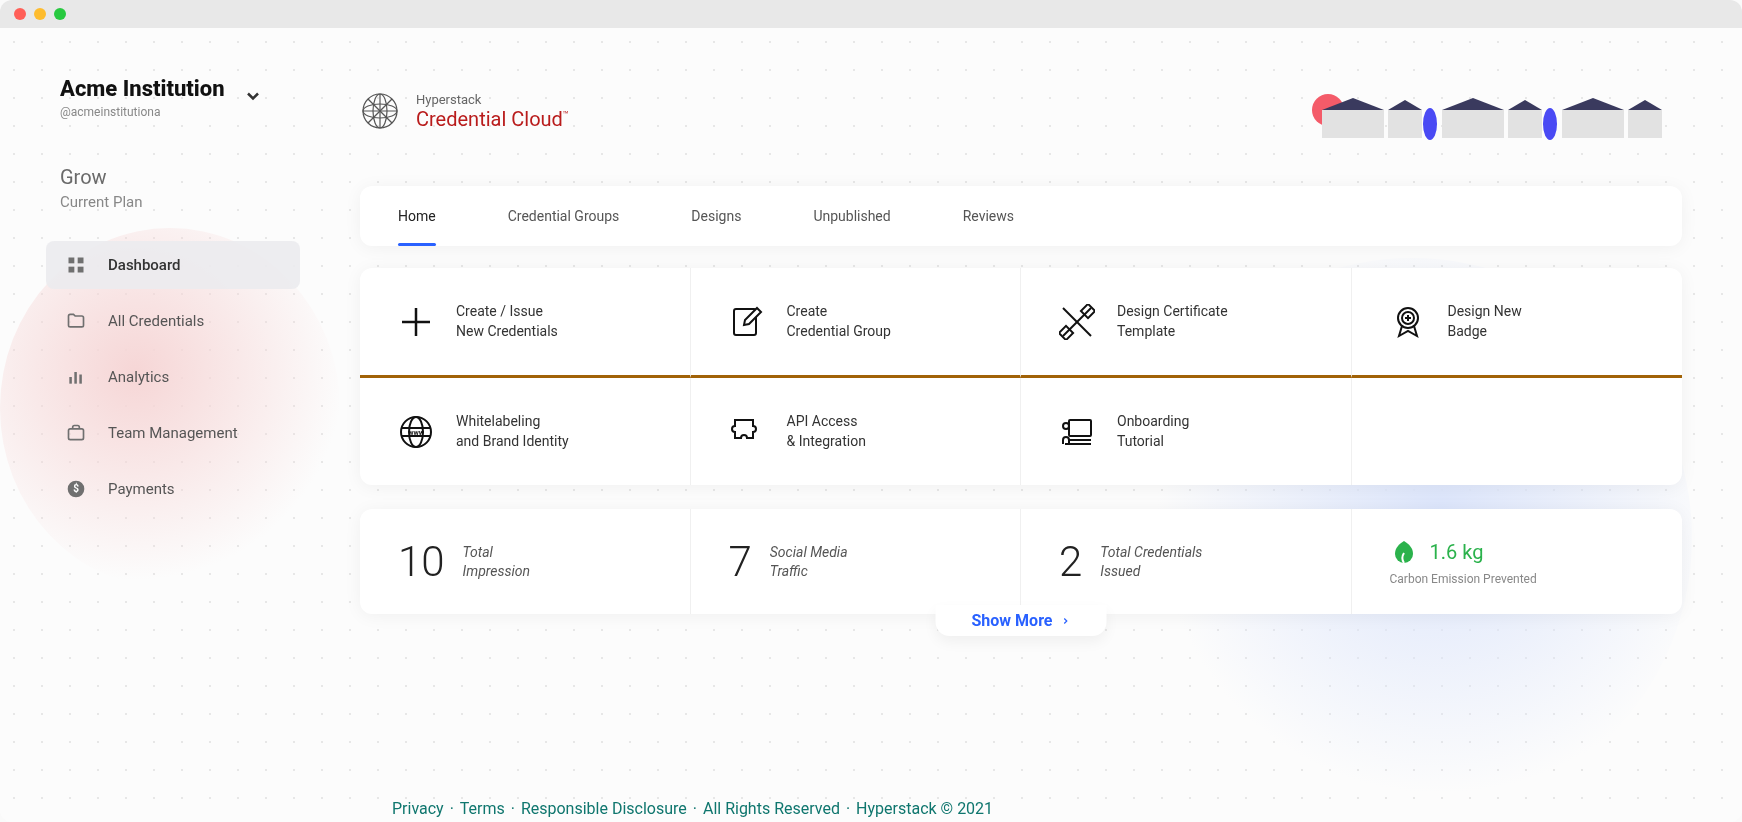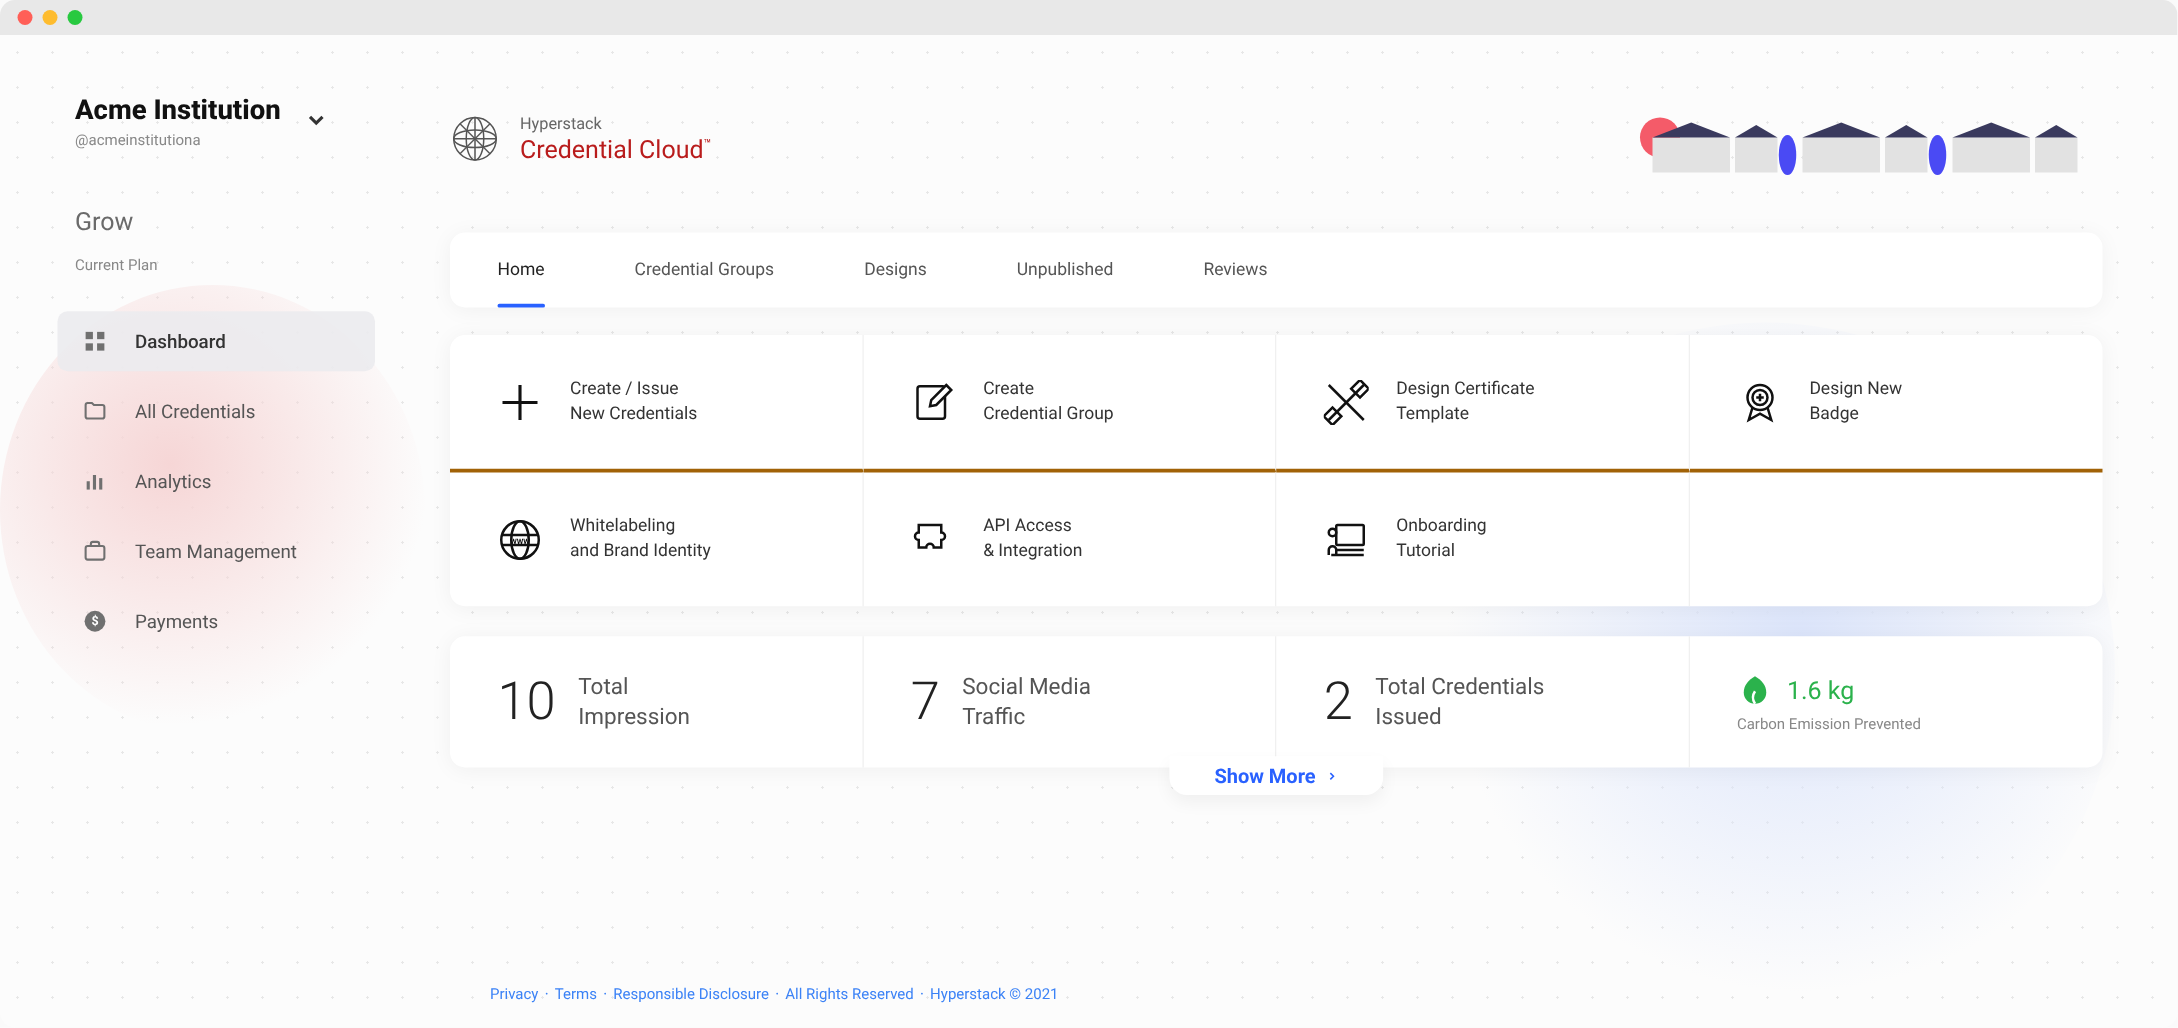--- a/index.html
+++ b/index.html
@@ -77,21 +77,21 @@
   position: relative;
   z-index: 2;
 }
 .org-row { display: flex; align-items: center; gap: 18px; }
 .org-name { font-size: 22px; font-weight: 800; color: #111; }
 .org-handle { font-size: 12px; color: #888; margin-top: 4px; }
 .chevron { color: #333; }
 
 .plan-block { margin-top: 46px; }
 .plan-name { font-size: 20px; color: #6a6a6a; font-weight: 400; }
-.plan-label { font-size: 12px; color: #888; margin-top: 16px; }
+.plan-label { font-size: 15px; color: #888; margin-top: 4px; }
 
 .nav { margin-top: 30px; display: flex; flex-direction: column; gap: 8px; margin-left: -14px; }
 .nav-item {
   display: flex; align-items: center; gap: 22px;
   padding: 14px 20px; border-radius: 8px;
   font-size: 15px; color: #555; cursor: pointer;
 }
 .nav-item.active { background: rgba(235,235,238,0.9); color: #333; font-weight: 500; }
 .nav-icon { width: 20px; height: 20px; display: inline-flex; align-items: center; justify-content: center; color: #707070; }
 
@@ -158,37 +158,37 @@
   position: relative;
 }
 .stats-grid { display: grid; grid-template-columns: repeat(4,1fr); }
 .stat {
   padding: 28px 38px;
   display: flex; align-items: center; gap: 18px;
   border-right: 1px solid #f0f0f0;
 }
 .stat:last-child { border-right: none; flex-direction: column; align-items: flex-start; justify-content: center; gap: 6px; }
 .stat-num { font-size: 42px; font-weight: 300; color: #222; }
-.stat-label { font-size: 18px; color: #555; line-height: 1.35; }
+.stat-label { font-size: 14px; color: #555; line-height: 1.35; font-style: italic; }
 .carbon-row { display: flex; align-items: center; gap: 12px; }
 .carbon-val { font-size: 20px; font-weight: 400; color: #2bb24c; }
 .leaf { color: #2bb24c; width: 28px; height: 28px; }
 .carbon-sub { font-size: 12px; color: #888; }
 
 .show-more-wrap {
   position: absolute; bottom: -22px; left: 50%; transform: translateX(-50%);
   background: #fff; padding: 6px 36px; border-radius: 0 0 14px 14px;
   box-shadow: 0 6px 14px rgba(0,0,0,0.05);
   font-size: 16px; color: #2961ff; font-weight: 700; cursor: pointer;
   display: flex; align-items: center; gap: 8px;
 }
 
 .footer {
-  position: absolute; bottom: 20px; left: 390px;
-  font-size: 12px; color: #3b82f6;
+  position: absolute; bottom: 4px; left: 390px;
+  font-size: 16px; color: #0f766e;
   z-index: 3;
 }
 .footer span { margin: 0 2px; }
 </style>
 </head>
 <body>
 
 <div class="window-chrome">
   <div class="dot dot-red"></div>
   <div class="dot dot-yellow"></div>

